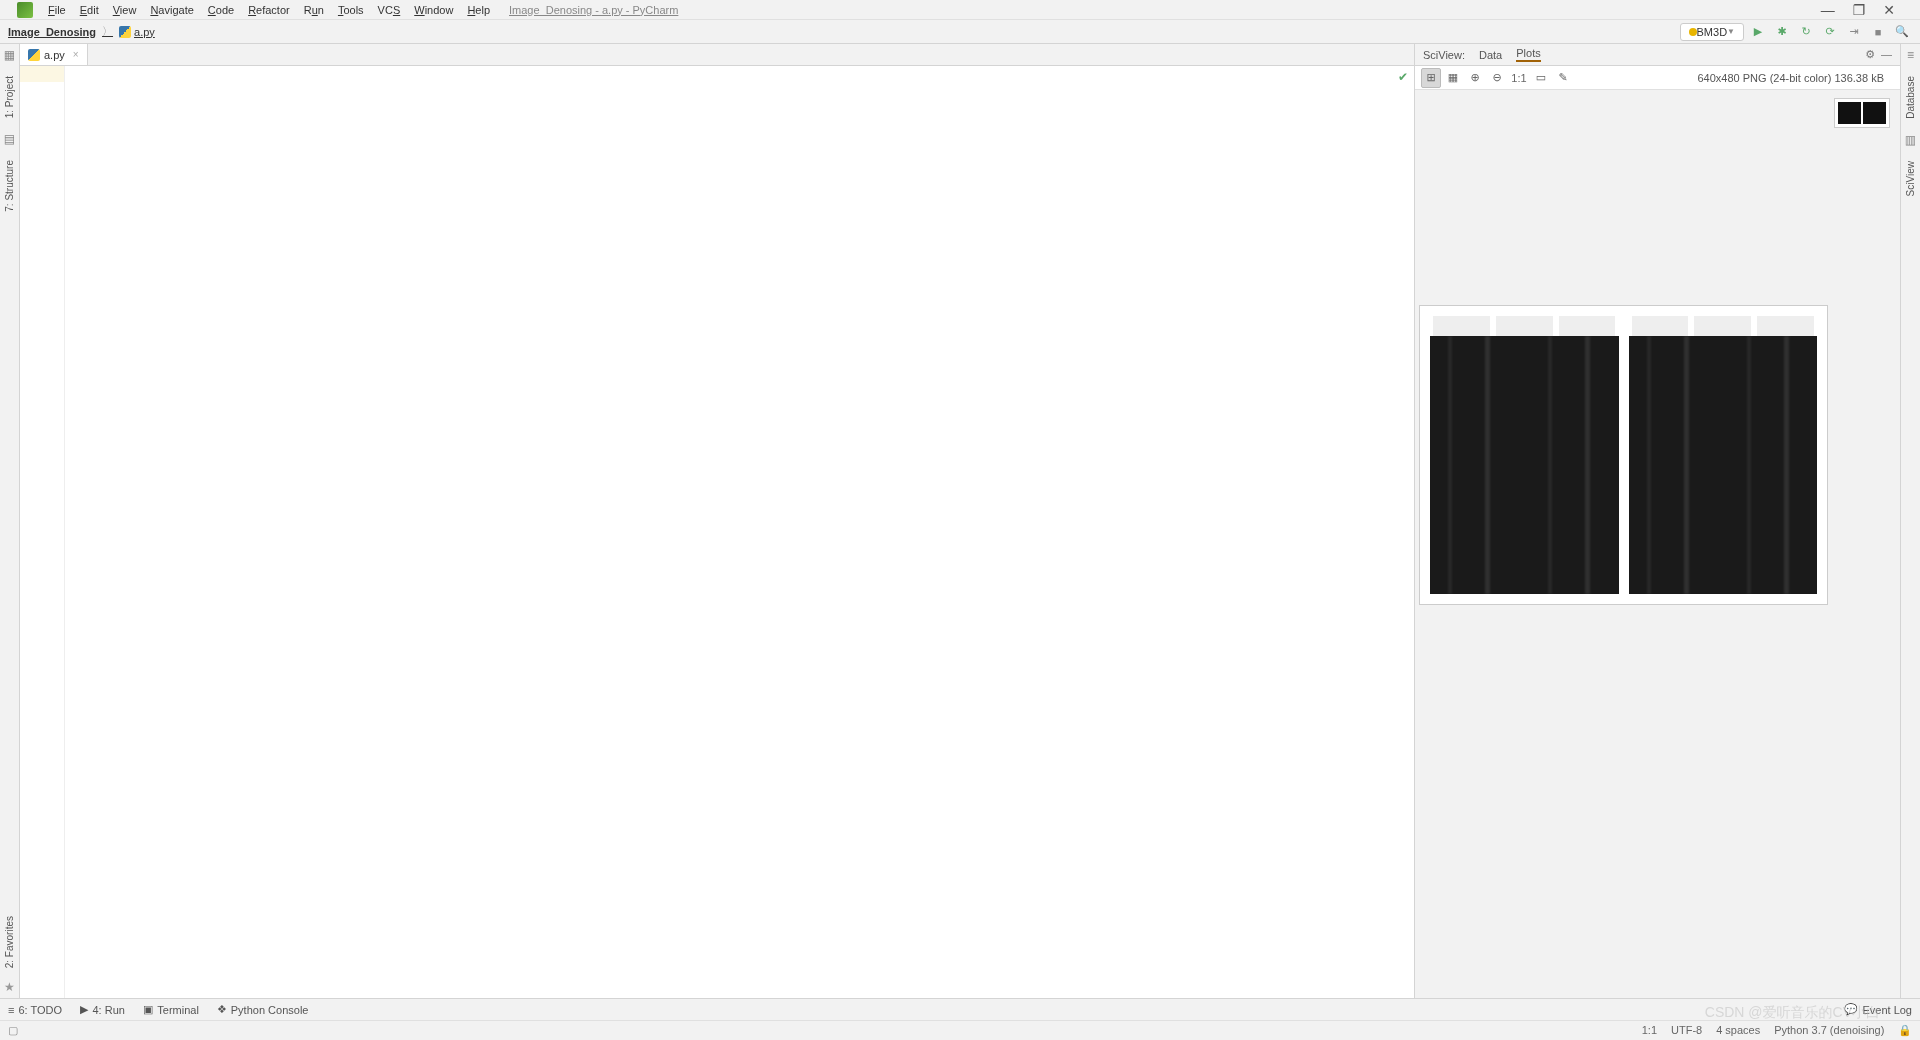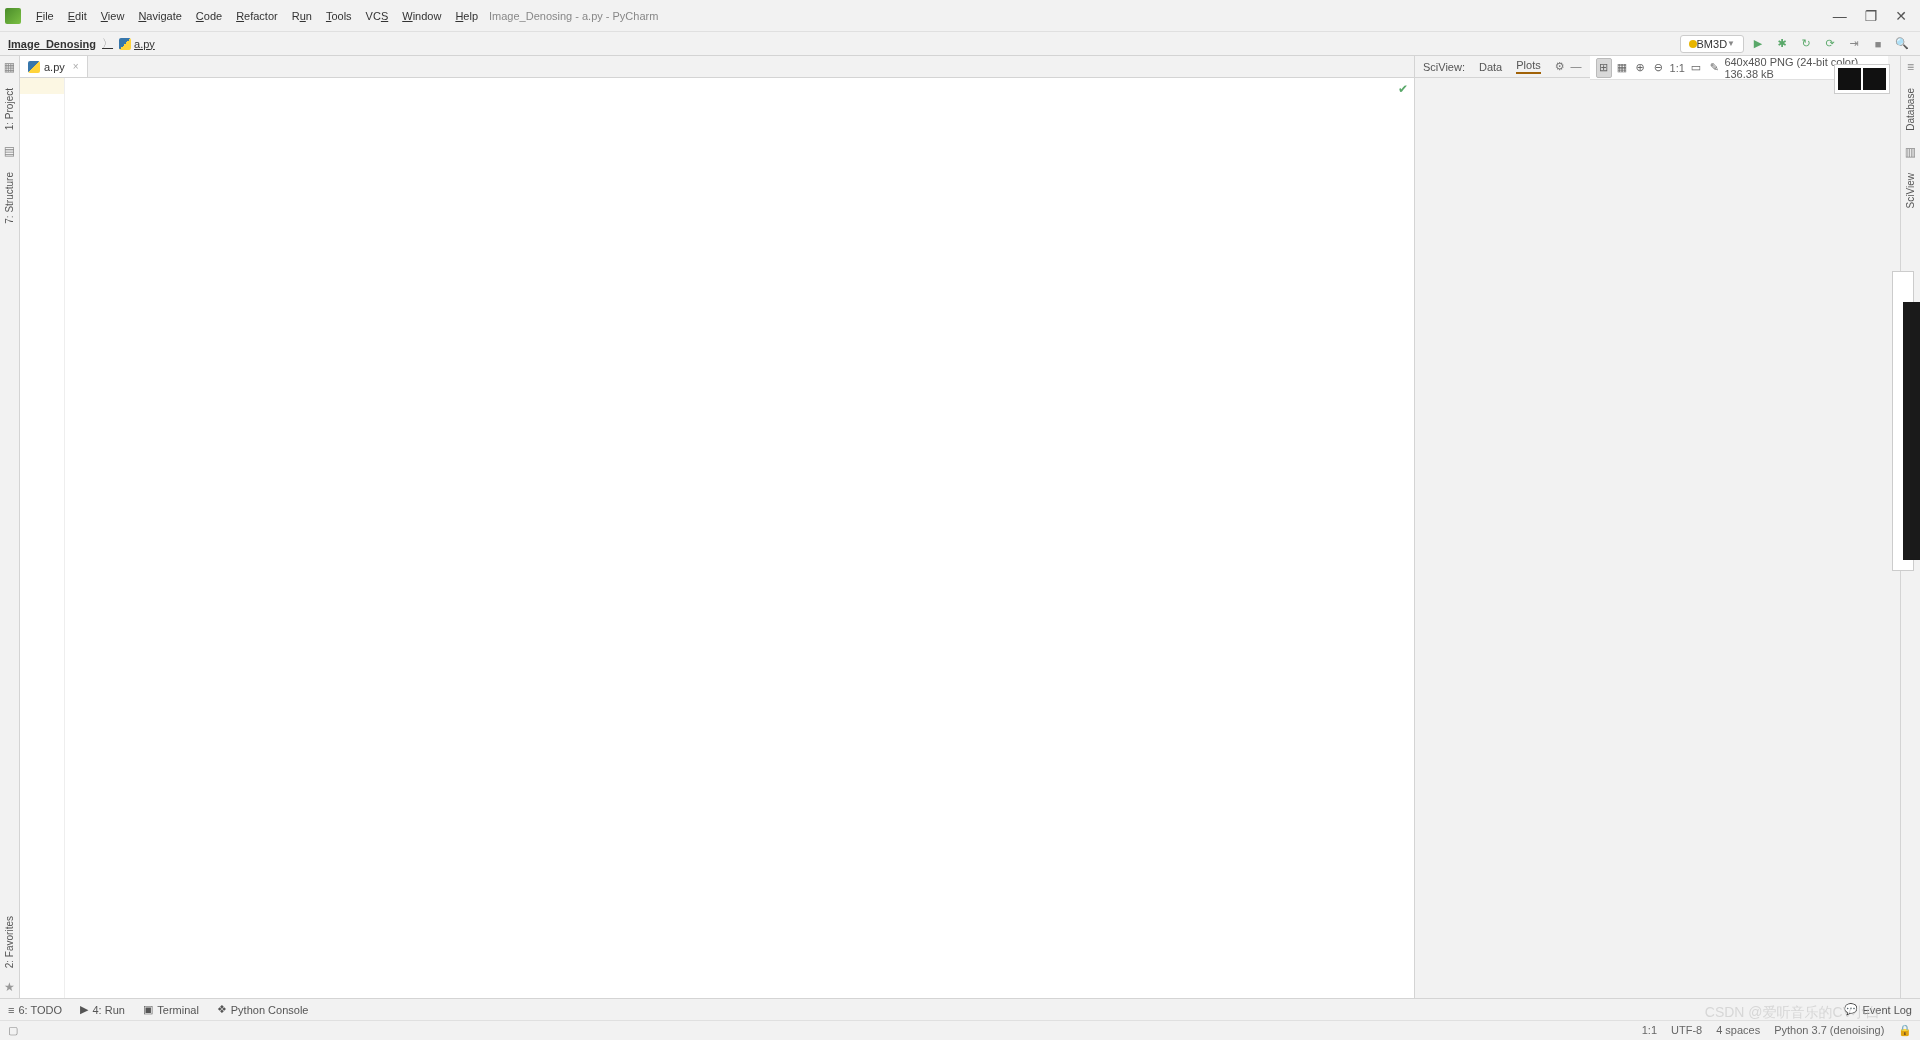--- a/index.html
+++ b/index.html
@@ -1,21 +1,21 @@
 <!DOCTYPE html>
 <html><head>
 <meta charset="utf-8">
 <style>
 * { margin: 0; padding: 0; box-sizing: border-box; font-family: "Segoe UI", Arial, sans-serif; font-size: 11px; }
 body { background: #f2f2f2; width: 1920px; height: 1040px; overflow: hidden; display: flex; flex-direction: column; color: #333; }
-.menubar { height: 32px; background: #f2f2f2; display: flex; align-items: center; padding: 0 5px; border-bottom: 1px solid #e0e0e0; }
+.menubar { height: 20px; background: #f2f2f2; display: flex; align-items: center; padding: 0 17px; border-bottom: 1px solid #e0e0e0; }
 .app-icon { width: 16px; height: 16px; background: linear-gradient(135deg,#4a8c2a,#7bc043); border-radius: 2px; margin-right: 8px; }
 .menu-item { padding: 2px 7px; cursor: default; }
 .menu-item u { text-decoration: underline; }
-.title-text { margin-left: 4px; color: #888; }
+.title-text { margin-left: 12px; color: #888; text-decoration: underline; }
 .win-controls { margin-left: auto; display: flex; gap: 18px; padding-right: 8px; color: #555; }
 .win-controls span { cursor: default; font-size: 14px; }
 .navbar { height: 24px; background: #f2f2f2; display: flex; align-items: center; padding: 0 8px; border-bottom: 1px solid #d4d4d4; }
 .breadcrumb { display: flex; align-items: center; gap: 6px; font-weight: bold; text-decoration: underline; }
 .breadcrumb .sep { color: #999; font-weight: normal; }
 .breadcrumb .file { font-weight: normal; display: flex; align-items: center; gap: 3px; }
 .py-icon { width: 12px; height: 12px; background: linear-gradient(135deg,#3776ab 50%,#ffd43b 50%); border-radius: 2px; display: inline-block; }
 .nav-right { margin-left: auto; display: flex; align-items: center; gap: 4px; }
 .run-config { border: 1px solid #ccc; border-radius: 3px; padding: 2px 8px; display: flex; align-items: center; background: #fff; }
 .gold-dot { width: 8px; height: 8px; background: #e8b500; border-radius: 50%; }
@@ -29,21 +29,21 @@
 .gutter-icon { width: 14px; height: 14px; color: #888; font-size: 12px; text-align: center; }
 .editor-block { flex: 1; display: flex; flex-direction: column; background: #fff; }
 .tabbar { height: 22px; background: #f2f2f2; display: flex; border-bottom: 1px solid #d4d4d4; }
 .tab { background: #fff; border-right: 1px solid #d4d4d4; padding: 3px 8px; display: flex; align-items: center; gap: 4px; position: relative; }
 .tab-close { color: #aaa; font-size: 10px; margin-left: 4px; }
 .editor { flex: 1; display: flex; background: #fff; position: relative; }
 .line-gutter { width: 45px; background: #fff; border-right: 1px solid #eee; }
 .line-hl { height: 16px; background: #fcf7e3; width: 100%; }
 .editor-body { flex: 1; position: relative; }
 .check { position: absolute; top: 4px; right: 6px; color: #59a869; font-size: 12px; }
-.right-panel { width: 486px; background: #f2f2f2; border-left: 1px solid #d4d4d4; display: flex; flex-direction: row; }
+.right-panel { width: 486px; background: #f2f2f2; border-left: 1px solid #d4d4d4; display: flex; flex-direction: column; }
 .sci-tabs { height: 22px; display: flex; align-items: center; padding: 0 8px; gap: 14px; border-bottom: 1px solid #d4d4d4; }
 .sci-tabs .lbl { color: #555; }
 .sci-tabs .tab-s { color: #555; cursor: default; }
 .sci-tabs .tab-s.active { border-bottom: 2px solid #a16207; padding-bottom: 1px; }
 .sci-tabs .gear-group { margin-left: auto; display: flex; gap: 6px; color: #777; }
 .plot-toolbar { height: 24px; display: flex; align-items: center; padding: 0 6px; gap: 2px; border-bottom: 1px solid #e0e0e0; background: #fff; }
 .ptbtn { width: 20px; height: 20px; display: flex; align-items: center; justify-content: center; border: 1px solid transparent; color: #666; font-size: 11px; cursor: default; }
 .ptbtn.active { background: #d8d8d8; border: 1px solid #bbb; border-radius: 2px; }
 .plot-info { margin-left: auto; color: #555; padding-right: 10px; }
 .plot-body { flex: 1; background: #f2f2f2; position: relative; padding: 6px; }

